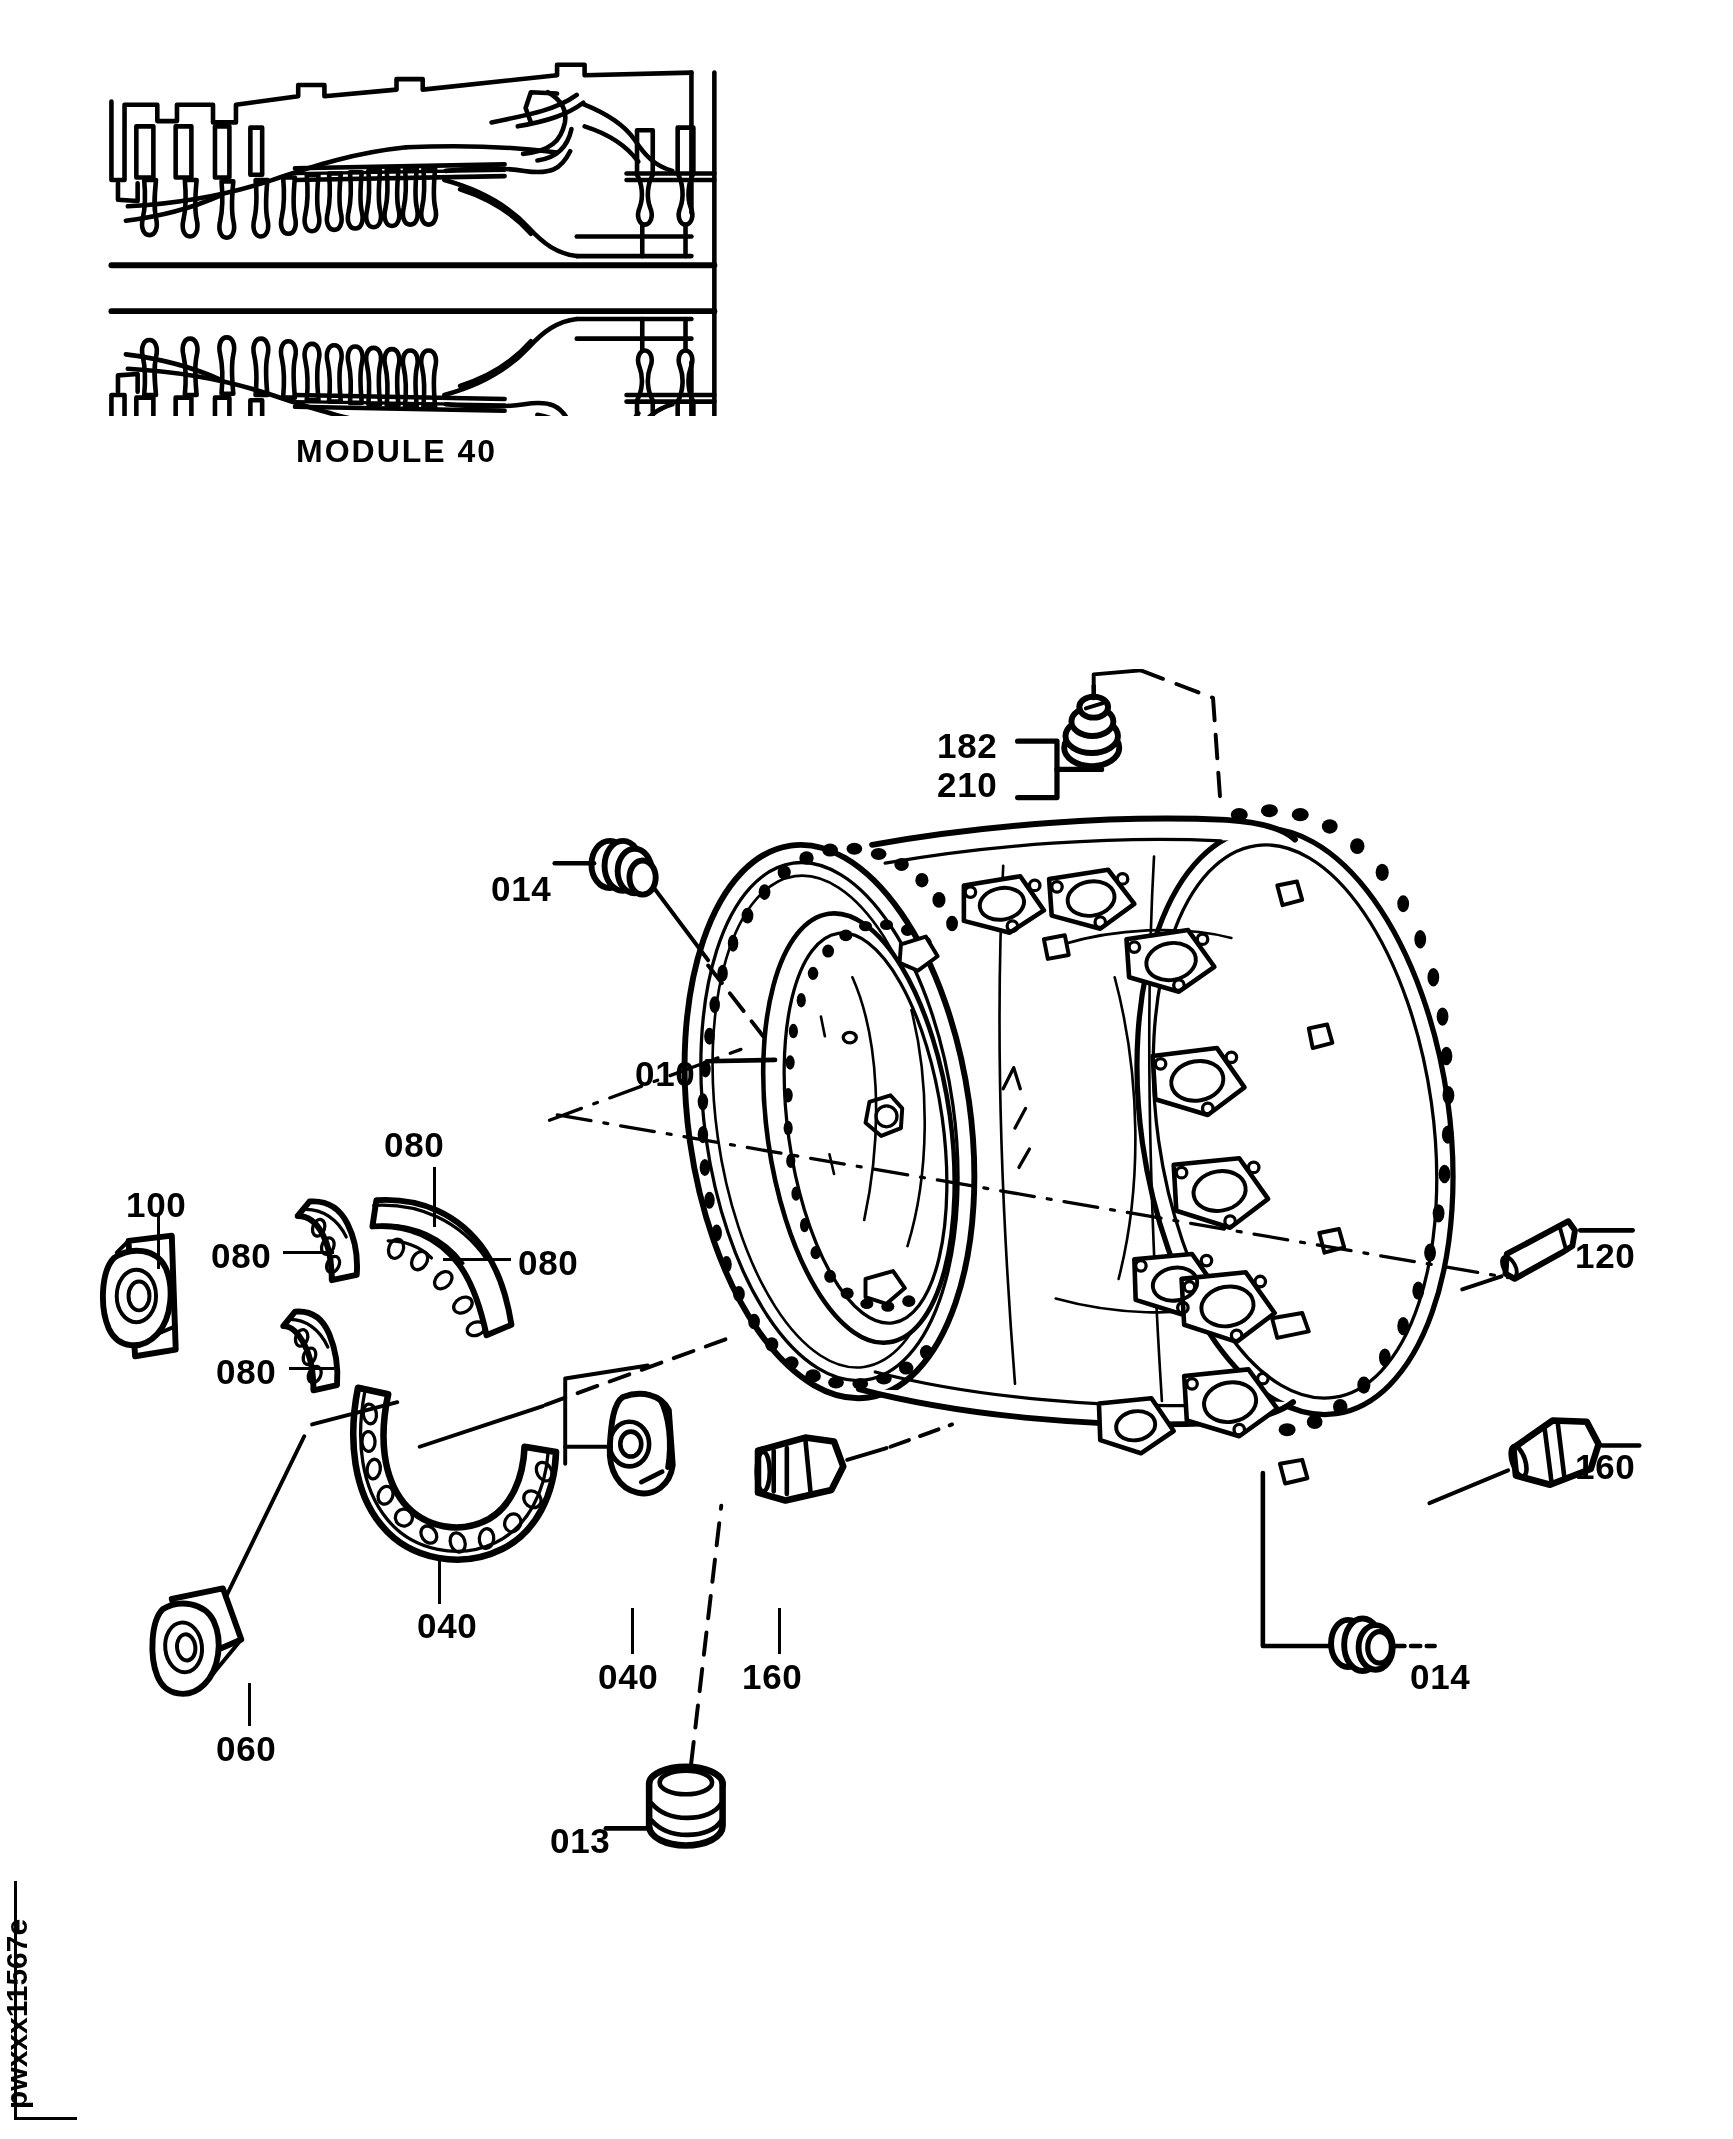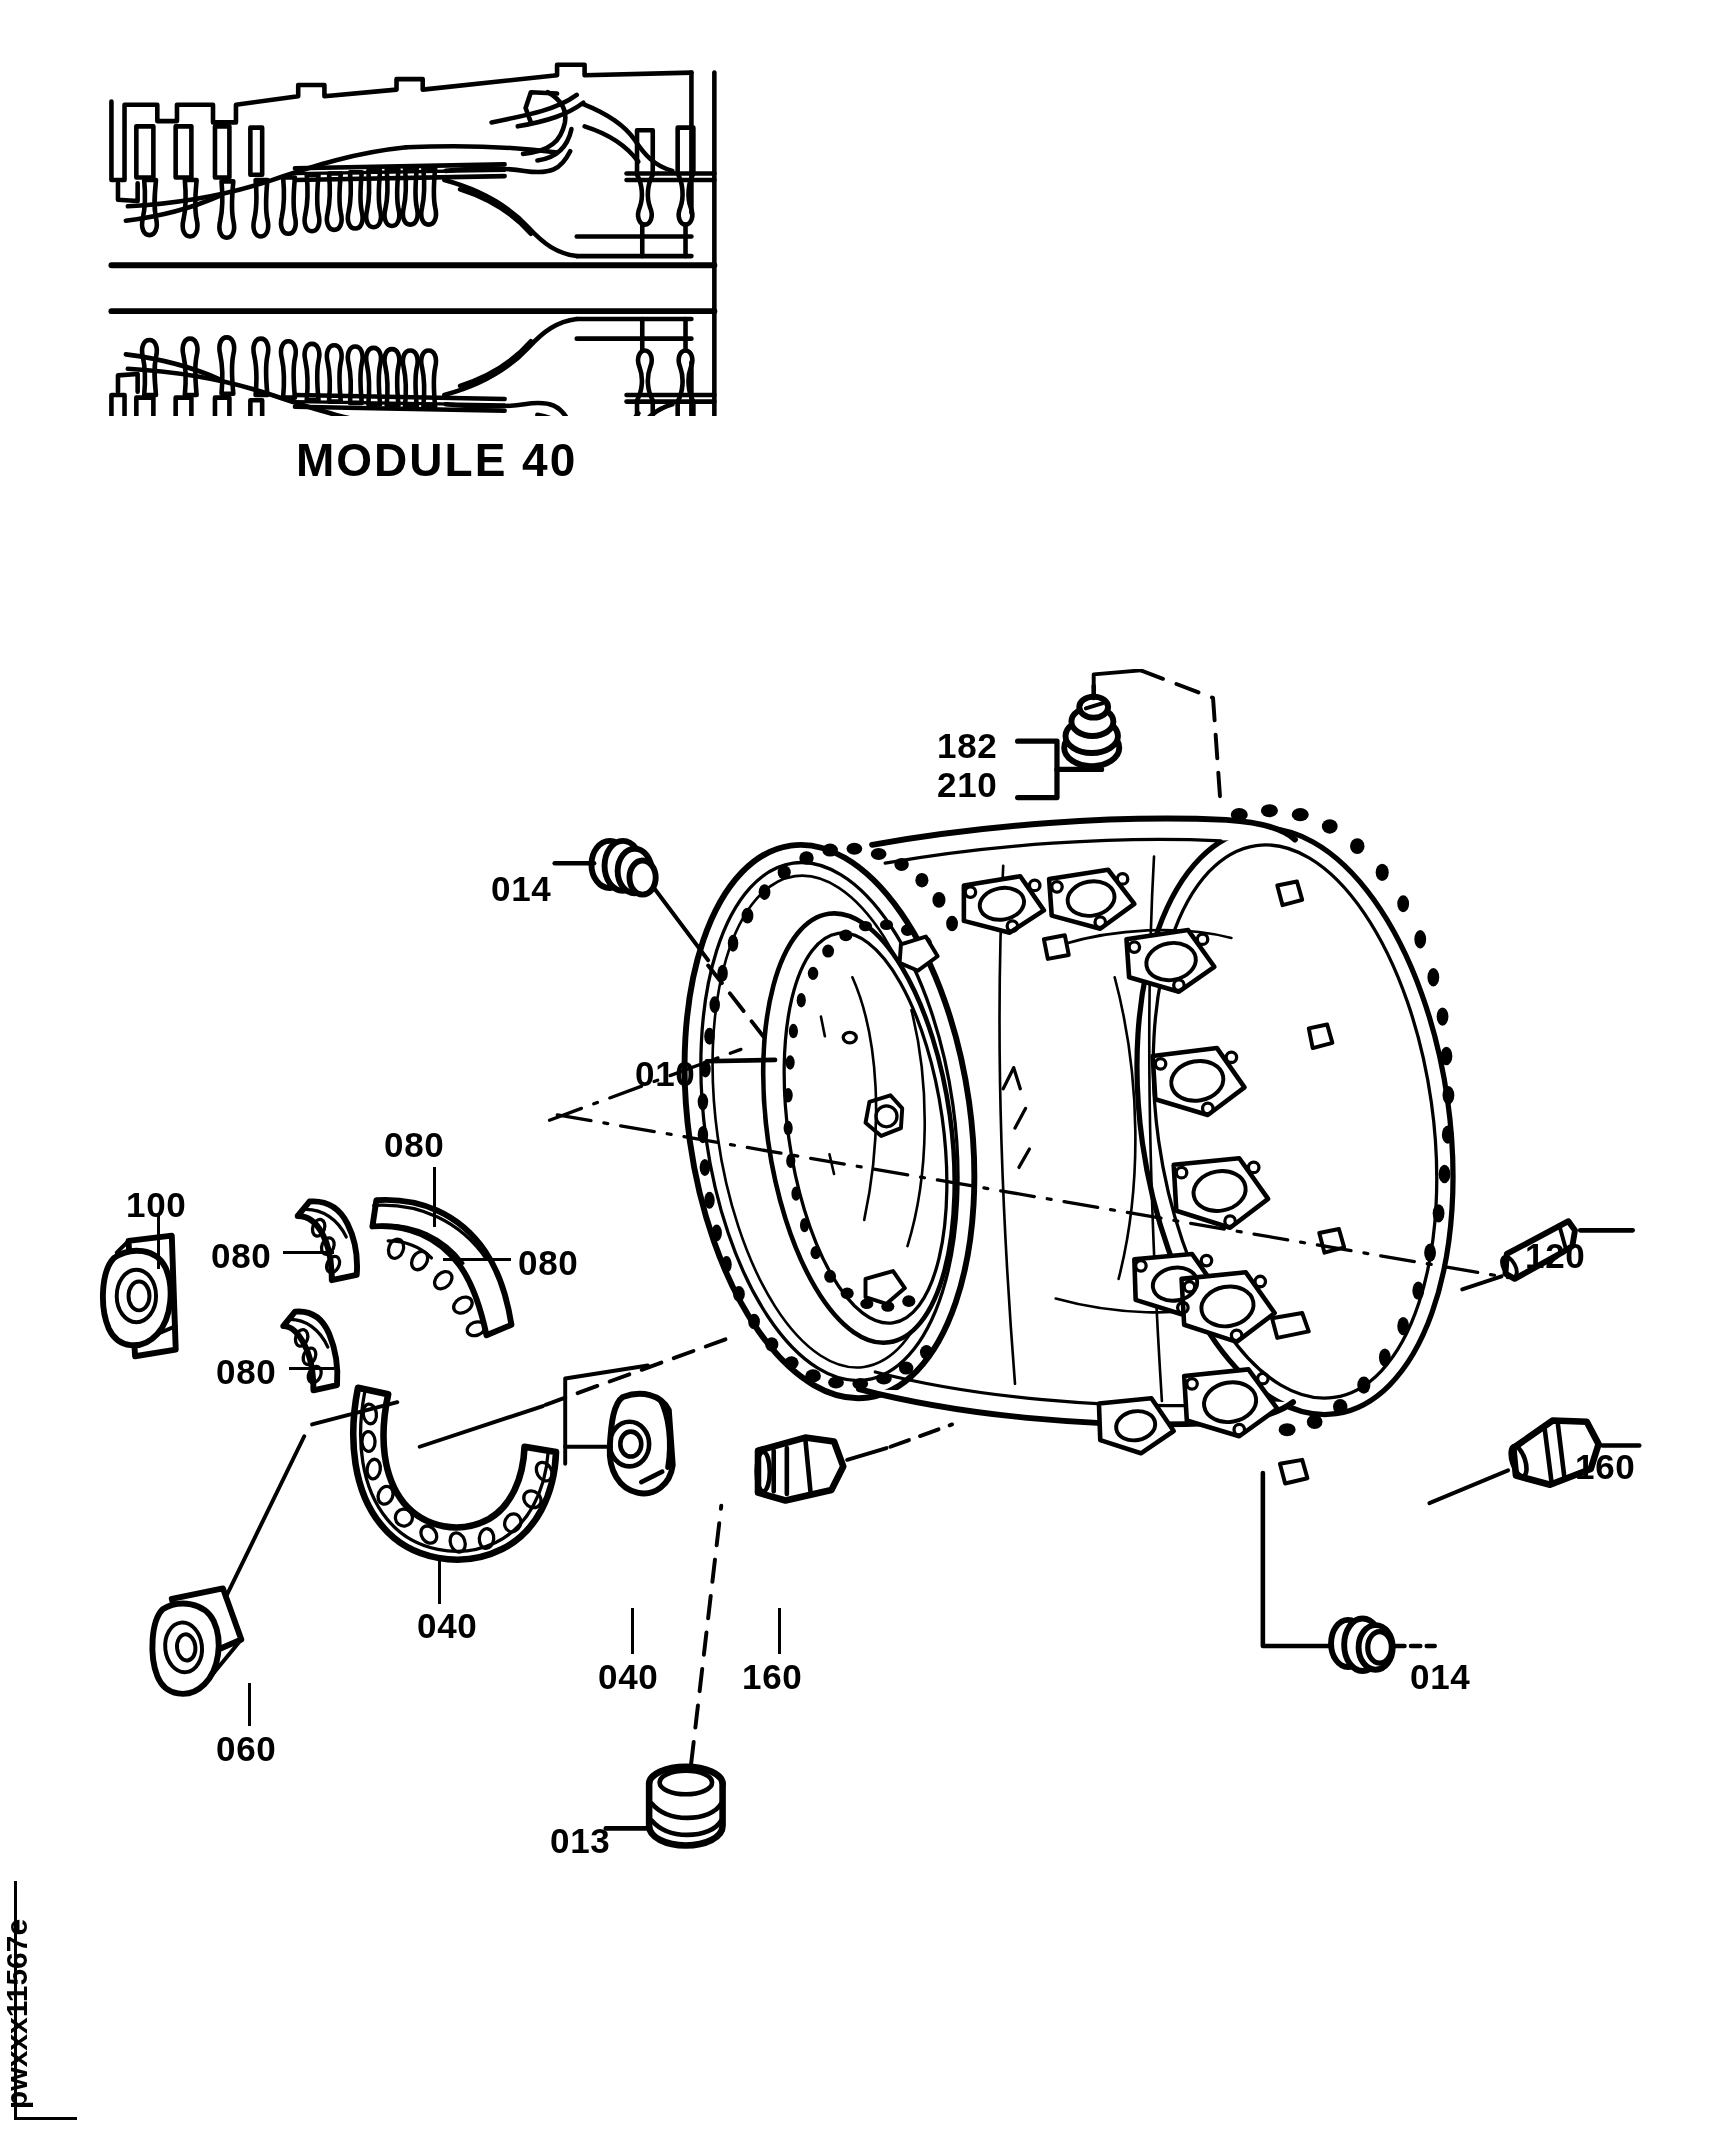--- a/index.html
+++ b/index.html
@@ -18,21 +18,21 @@
     position:absolute;
     font-size:35px;
     font-weight:700;
     letter-spacing:0.7px;
     line-height:1;
     white-space:nowrap;
     color:#000;
   }
   .modtitle{
     position:absolute;
-    font-size:46px;
+    font-size:32px;
     font-weight:700;
     letter-spacing:2px;
     white-space:nowrap;
     color:#000;
   }
 
   
   #sheet-id-wrap{
     position:absolute;left:14.4px;bottom:19.7px;width:72px;height:249px;
   }
@@ -615,21 +615,21 @@
 
   <div class="callout" style="left:126px;top:1174px;margin-top:13px;">100</div>
   <div class="abs" style="left:157px;top:1215px;width:3.3px;height:54px;background:#000;"></div>
 
   <div class="callout" style="left:211px;top:1238px;">080</div>
   <div class="abs" style="left:283px;top:1251px;width:51px;height:3.3px;background:#000;"></div>
 
   <div class="callout" style="left:518px;top:1245px;">080</div>
   <div class="abs" style="left:443px;top:1258px;width:68px;height:3.3px;background:#000;"></div>
 
-  <div class="callout" style="left:1525px;top:1238px;text-align:center;">120</div>
+  <div class="callout" style="left:1575px;top:1238px;text-align:center;">120</div>
 
   <div class="callout" style="left:216px;top:1354px;">080</div>
   <div class="abs" style="left:289px;top:1367px;width:45px;height:3.3px;background:#000;"></div>
 
   <div class="callout" style="left:1575px;top:1449px;">160</div>
 
   <div class="callout" style="left:417px;top:1608px;">040</div>
   <div class="abs" style="left:438px;top:1561px;width:3.3px;height:43px;background:#000;"></div>
 
   <div class="callout" style="left:598px;top:1659px;">040</div>

